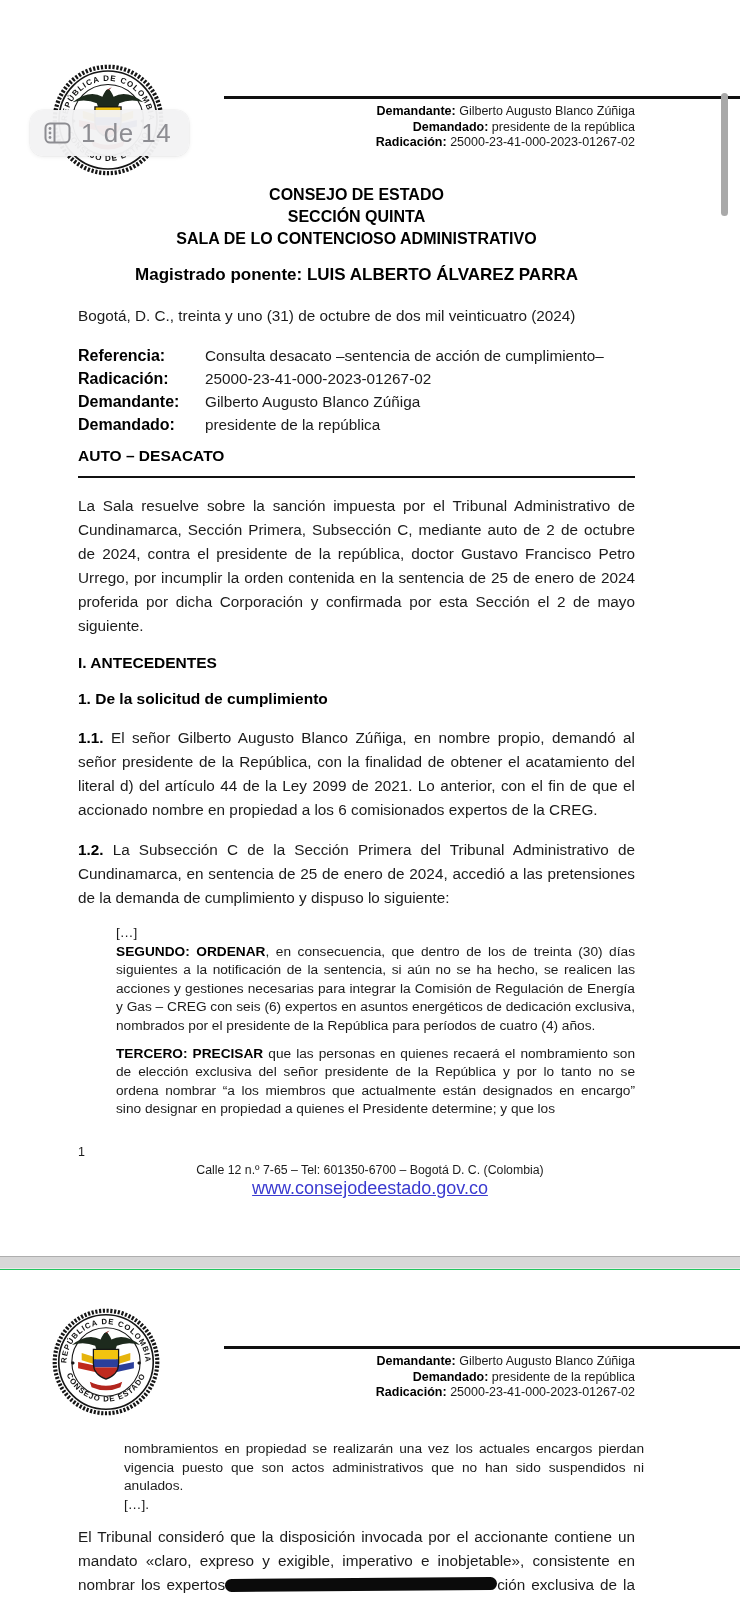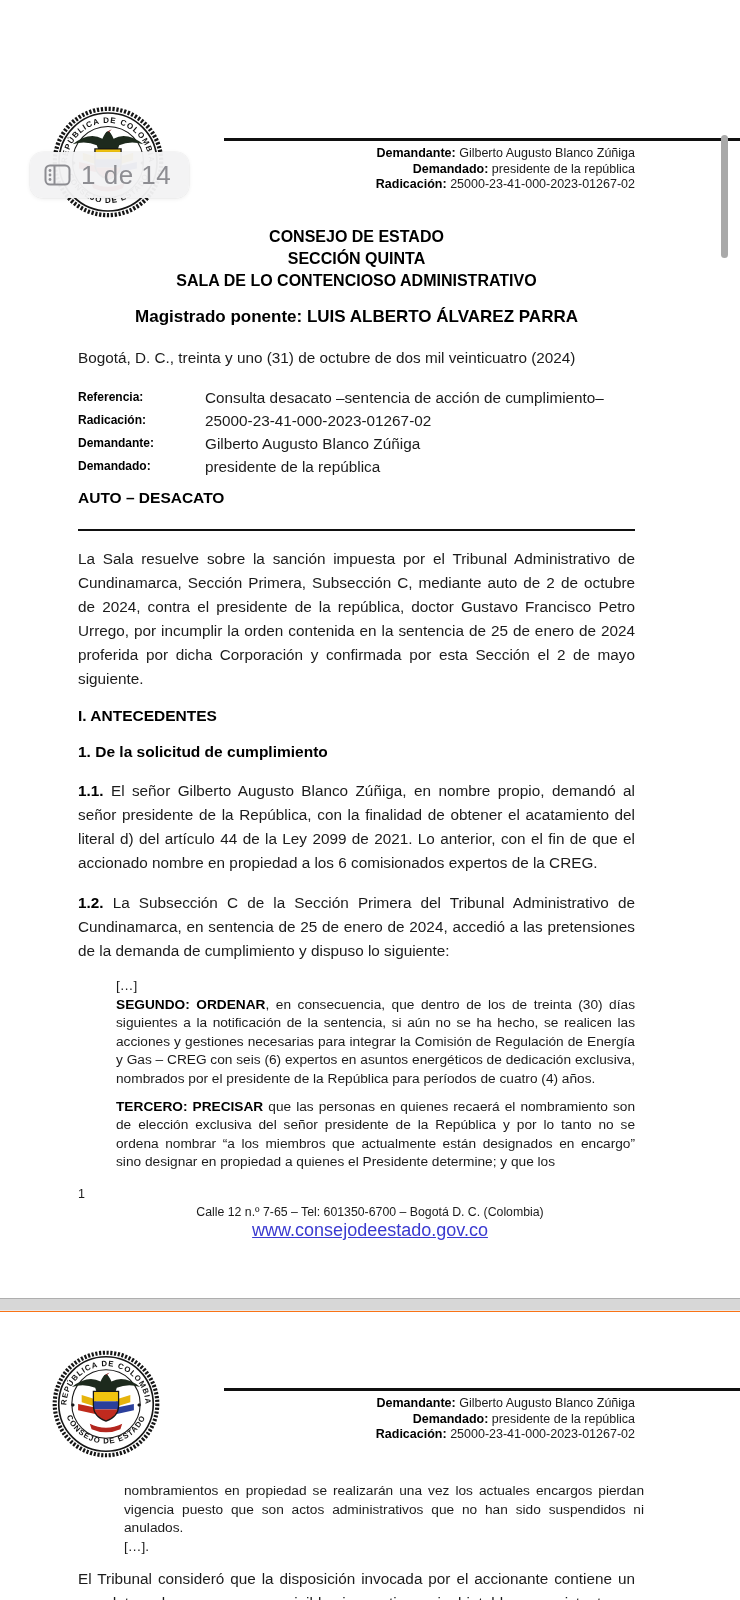--- a/index.html
+++ b/index.html
@@ -1,18 +1,18 @@
 <!DOCTYPE html>
 <html><head>
 <meta charset="utf-8">
 <style>
   * { margin:0; padding:0; box-sizing:border-box; }
   html,body { width:740px; height:1600px; background:#ffffff; overflow:hidden;
               font-family:"Liberation Sans","DejaVu Sans",sans-serif; color:#1b1b1b; }
-  .viewer { position:relative; width:740px; height:1460px; background:#f97316;margin-top:42px; }
+  .viewer { position:relative; width:740px; height:1460px; background:#22c55e; }
 
   .page { position:absolute; left:0; width:740px; background:#fff; }
   .page1 { top:0; height:1256px; }
   .page-sep { position:absolute; left:0; top:1256px; width:740px; height:13px;
               background:#d7d7d7; border-top:1px solid #aeaeae; border-bottom:1px solid #e9e9e9; }
   .page2 { top:1270px; height:330px; }
 
   
   .hline { position:absolute; left:224px; right:0; height:3px; background:#101010; }
   .case-block { position:absolute; right:105px; text-align:right; }
@@ -32,24 +32,24 @@
   
   .scroll-thumb { position:absolute; left:721px; top:93px; width:7px; height:123px;
                   background:#a9a9a9; border-radius:4px; z-index:40; }
 
   
   .content { position:absolute; left:78px; top:184px; width:557px; }
   .court-line { font-weight:bold; font-size:16px; line-height:22px; text-align:center; color:#000; }
   .ponente { font-weight:bold; font-size:17px; line-height:22px; text-align:center; color:#000; margin-top:14px; }
   .dateline { font-size:15.3px; line-height:24px; margin-top:18px; }
   .ref-table { margin-top:16px; display:grid; grid-template-columns:127px 1fr; row-gap:0; }
-  .ref-label { font-weight:bold; font-size:12px; line-height:23px; color:#000; }
+  .ref-label { font-weight:bold; font-size:16px; line-height:23px; color:#000; }
   .ref-value { font-size:15.3px; line-height:23px; }
   .auto-heading { margin-top:10px; font-weight:bold; font-size:15.5px; line-height:20px; color:#000;
-                  padding-bottom:21px; border-bottom:2px solid #111; }
+                  padding-bottom:10px; border-bottom:2px solid #111; }
   .body-par { font-size:15.3px; line-height:24px; text-align:justify; margin-top:16px; }
   .body-par b, .lead-num { font-weight:bold; color:#000; }
   .center-heading { margin-top:14px; font-weight:bold; font-size:15.5px; line-height:22px; text-align:left; color:#000; }
   .sub-heading { margin-top:14px; font-weight:bold; font-size:15.5px; line-height:22px; color:#000; }
   .quote { margin-top:14px; margin-left:38px; font-size:13.7px; line-height:18.6px; text-align:justify; }
   .quote + .quote { margin-top:9px; }
   .quote b { color:#000; }
 
   .pg-num { position:absolute; left:78px; top:1145px; font-size:12.5px; }
   .footer-addr { position:absolute; left:0; top:1162px; width:740px; text-align:center; font-size:12.3px; line-height:16px; }

